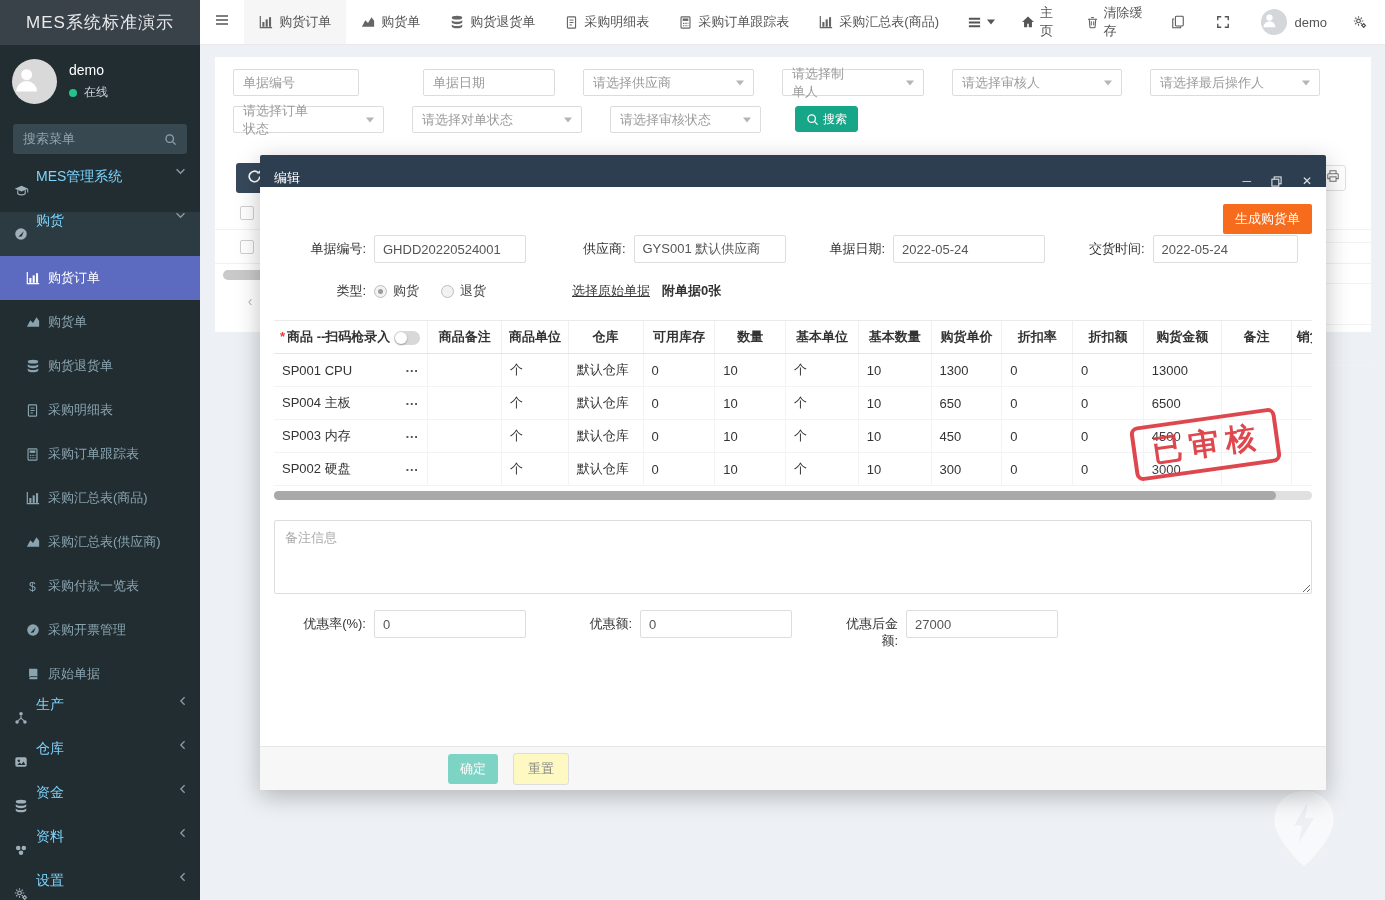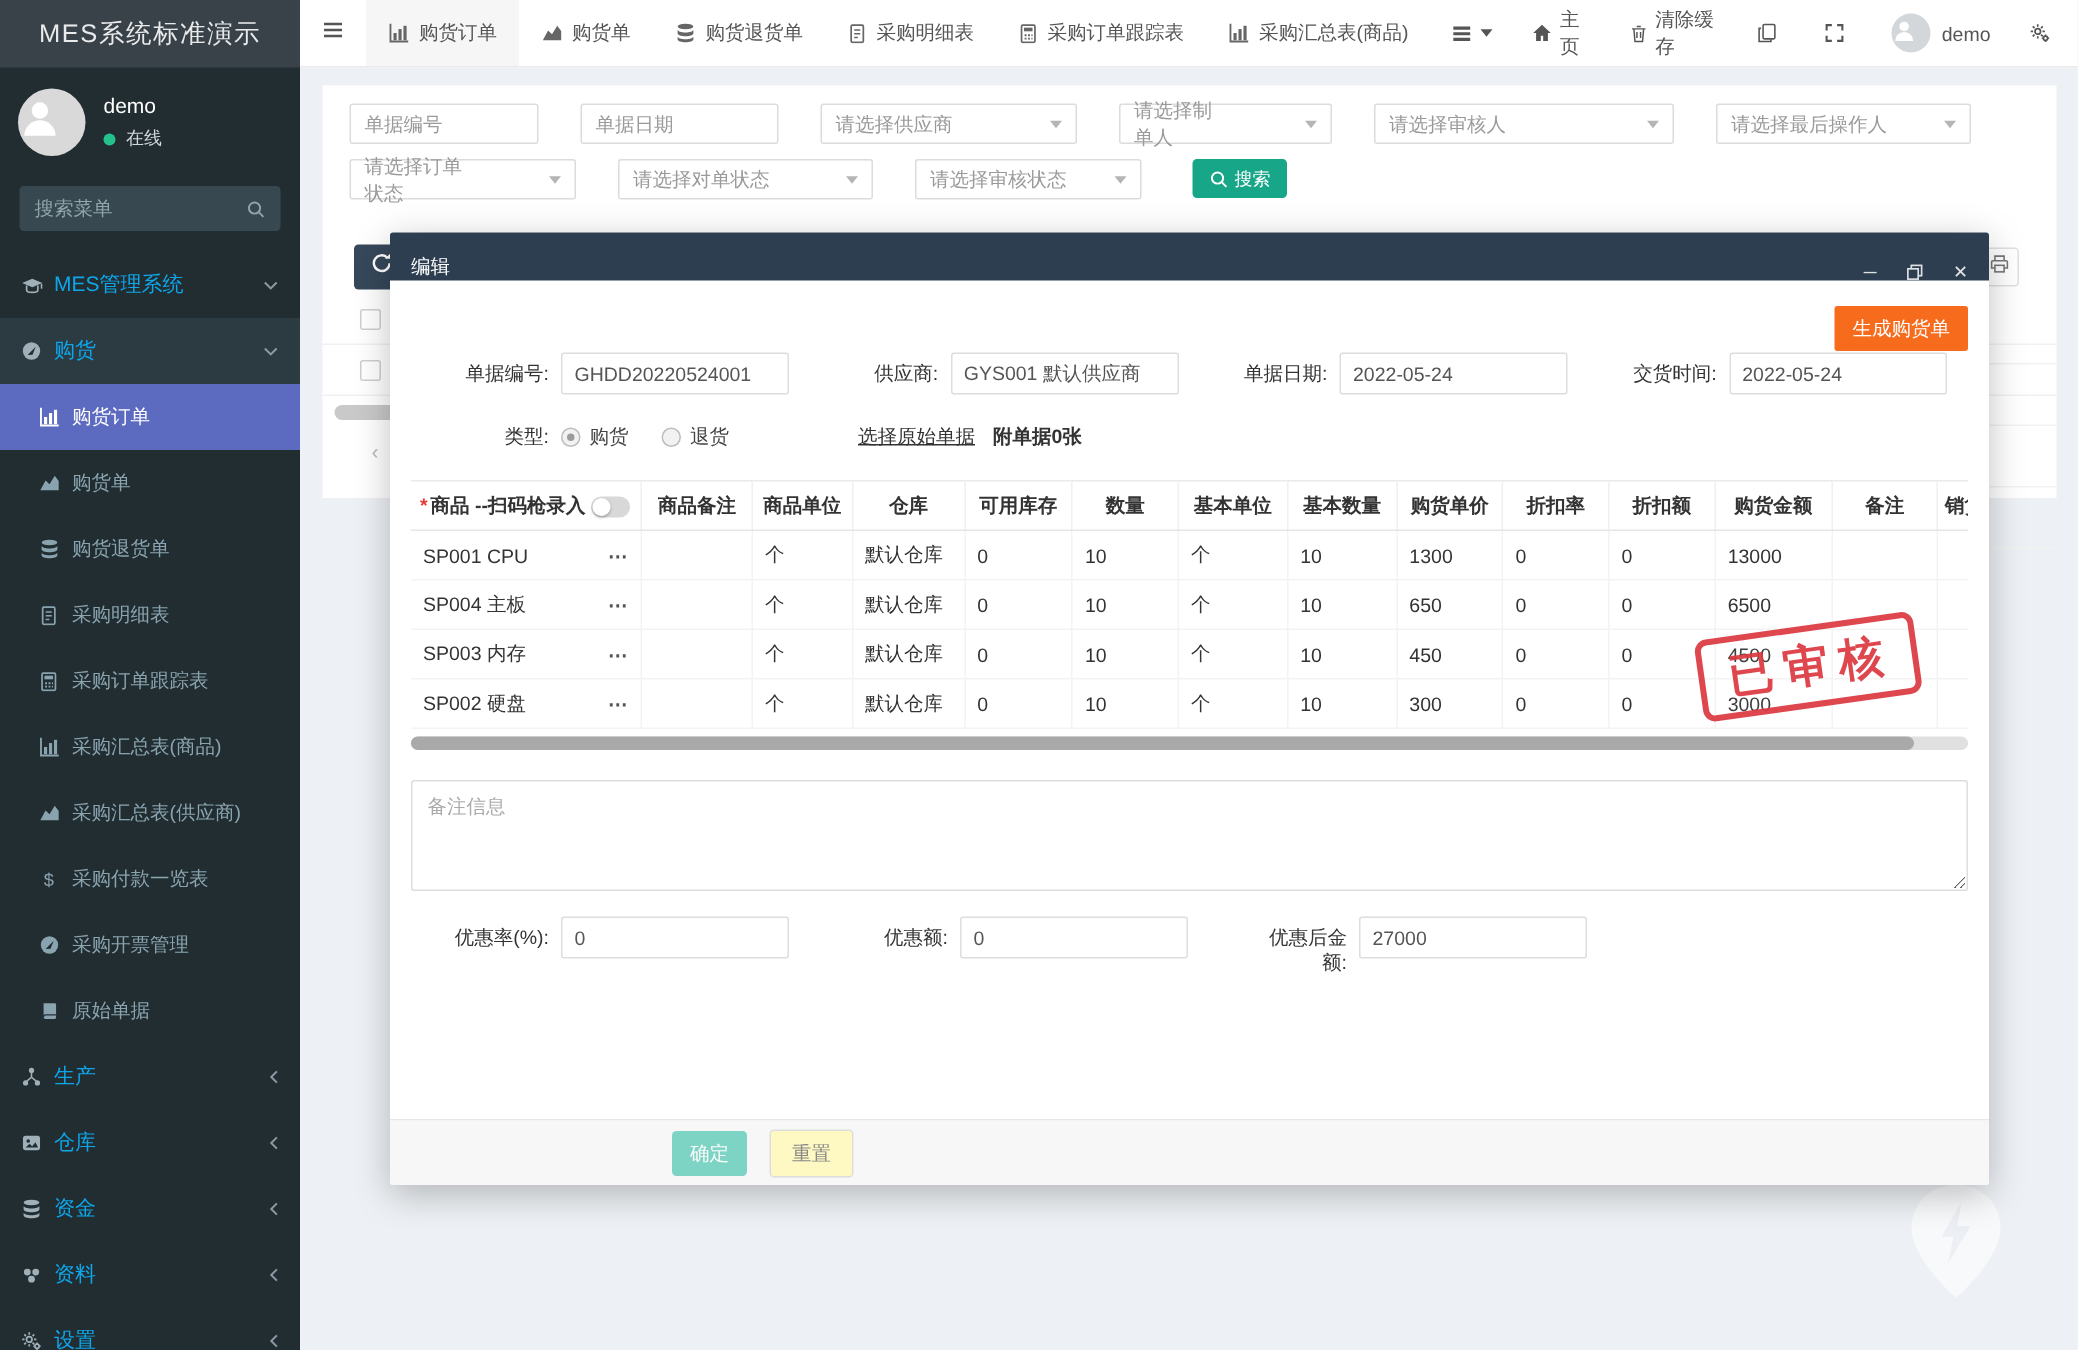--- a/index.html
+++ b/index.html
@@ -10,21 +10,21 @@
   .logo { height:45px; background:#3a4249; color:#e8eaec; font-size:17px; font-weight:300; display:flex; align-items:center; justify-content:center; letter-spacing:1px; }
   .user-panel { display:flex; padding:14px 12px 12px 12px; align-items:center; }
   .avatar-big { width:45px; height:45px; border-radius:50%; background:#d9d9d9; display:flex; align-items:center; justify-content:center; overflow:hidden; flex:none; }
   .user-meta { margin-left:12px; }
   .user-name { color:#fff; font-size:14px; margin-bottom:6px; }
   .user-status { color:#d2d6de; font-size:12px; display:flex; align-items:center; }
   .dot-online { width:8px; height:8px; border-radius:50%; background:#25c18c; margin-right:7px; }
   .side-search { margin:8px 13px 14px 13px; height:30px; background:#374850; border-radius:3px; display:flex; align-items:center; padding:0 10px; }
   .side-search span.ph { color:#90a4ae; font-size:13px; flex:1; }
   .side-search .sicon { color:#90a4ae; display:flex; }
-  .menu-item { height:44px; display:flex; align-items:center; padding:0 14px; color:#0ea5e9; font-size:14px; cursor:pointer; }
+  .menu-item { height:44px; display:flex; padding:0 14px; color:#7dd3fc; font-size:14px; cursor:pointer; }
   .menu-item .mi-icon { width:22px; display:flex; align-items:center; color:#9fb0b9; }
   .menu-item .mi-label { flex:1; }
   .menu-item .chev { color:#8a9aa3; display:flex; }
   .menu-group-open { background:#2c3b41; }
   .submenu-item { height:44px; display:flex; align-items:center; padding:0 14px 0 26px; color:#8aa4af; font-size:13px; cursor:pointer; }
   .submenu-item .mi-icon { width:22px; display:flex; align-items:center; color:#8aa4af; }
   .submenu-item.active { background:#5c6bc0; color:#fff; }
   .submenu-item.active .mi-icon { color:#fff; }
 
   
@@ -470,38 +470,38 @@
         </span>
       </div>
   </div>
 </div>
 
 <div class="content">
   <div class="card">
     <div class="filters">
       <div class="f-row">
         <div class="f-input" style="width:126px;">单据编号</div>
-        <div class="f-input" style="width:132px;">单据日期</div>
+        <div class="f-input" style="width:132px;margin-left:36px;">单据日期</div>
         <div class="f-select" style="width:171px;">
           <span>请选择供应商</span>
             <span class="caret">
               <svg viewBox="0 0 8 6" width="8" height="6">
                 <path d="M0 .5h8L4 5.5z" fill="currentColor"></path>
               </svg>
             </span>
         </div>
         <div class="f-select" style="width:142px;gap:46px;">
           <span>请选择制单人</span>
             <span class="caret">
               <svg viewBox="0 0 8 6" width="8" height="6">
                 <path d="M0 .5h8L4 5.5z" fill="currentColor"></path>
               </svg>
             </span>
         </div>
-        <div class="f-select" style="width:200px;text-align:center;">
+        <div class="f-select" style="width:170px;text-align:center;">
           <span>请选择审核人</span>
             <span class="caret">
               <svg viewBox="0 0 8 6" width="8" height="6">
                 <path d="M0 .5h8L4 5.5z" fill="currentColor"></path>
               </svg>
             </span>
         </div>
         <div class="f-select" style="width:170px;margin-right:0;">
           <span>请选择最后操作人</span>
             <span class="caret">

